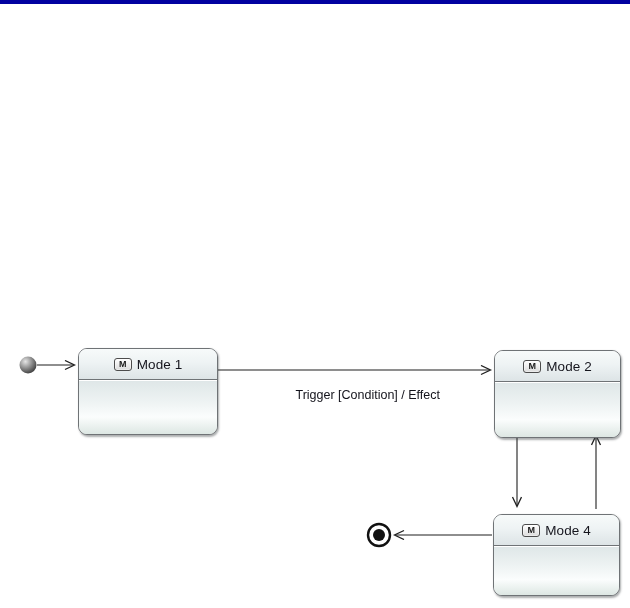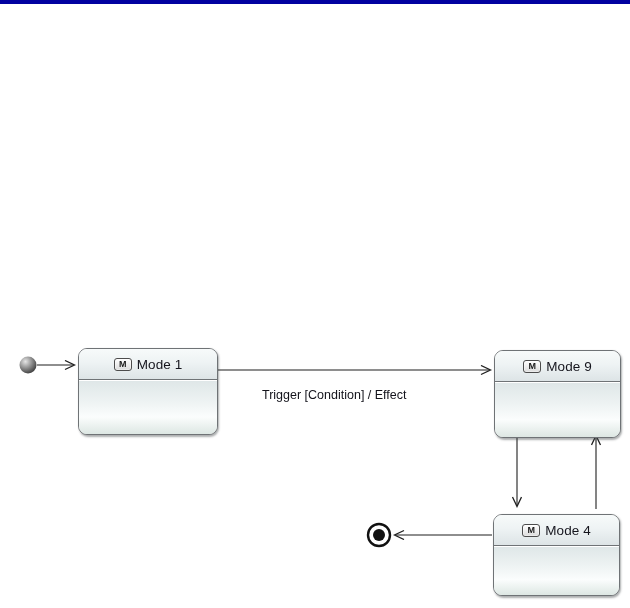--- a/index.html
+++ b/index.html
@@ -41,21 +41,21 @@
     background:linear-gradient(180deg,#ffffff,#dcdcdc);
     font-size:9px;font-weight:bold;color:#1a1a1a;line-height:10px;
     box-shadow:0 0 0 0.5px rgba(255,255,255,0.8) inset;
   }
   #state-mode1{left:78px;top:344px;width:138px;height:85px;}
   #state-mode2{left:494px;top:346px;width:125px;height:86px;}
   #state-mode3{left:493px;top:510px;width:125px;height:80px;}
 
   .transition-label{
     position:absolute;left:262px;top:384px;width:178px;
-    text-align:left;font-size:12.5px;color:#13131b;
+    text-align:right;font-size:12.5px;color:#13131b;
   }
 </style>
 </head>
 <body>
 
 <div class="screen">
   <div class="top-bar"></div>
 
   <div class="canvas">
 
@@ -93,21 +93,21 @@
       <div class="state-title">
         <span class="m-icon">M</span>
         <span class="state-label">Mode 1</span>
       </div>
       <div class="state-body"></div>
     </div>
 
     <div class="state" id="state-mode2">
       <div class="state-title">
         <span class="m-icon">M</span>
-        <span class="state-label">Mode 9</span>
+        <span class="state-label">Mode 2</span>
       </div>
       <div class="state-body"></div>
     </div>
 
     <div class="state" id="state-mode3">
       <div class="state-title">
         <span class="m-icon">M</span>
         <span class="state-label">Mode 4</span>
       </div>
       <div class="state-body"></div>

